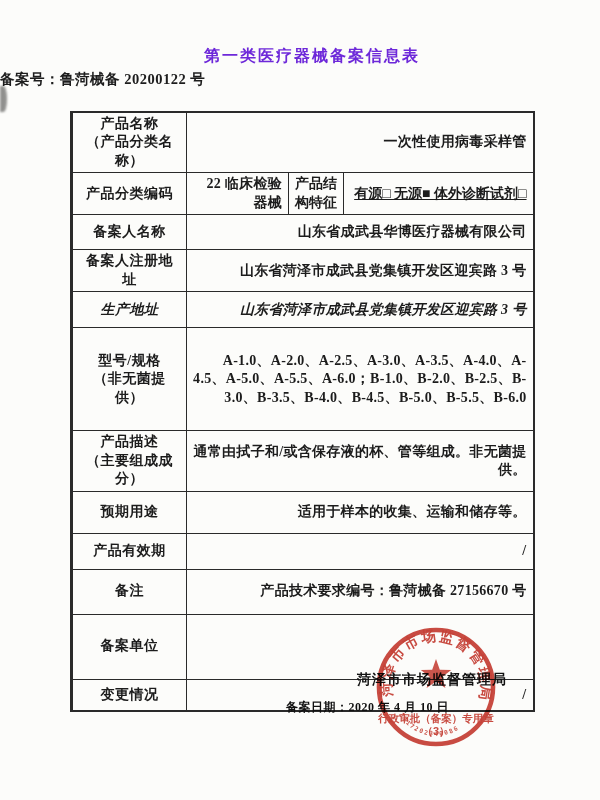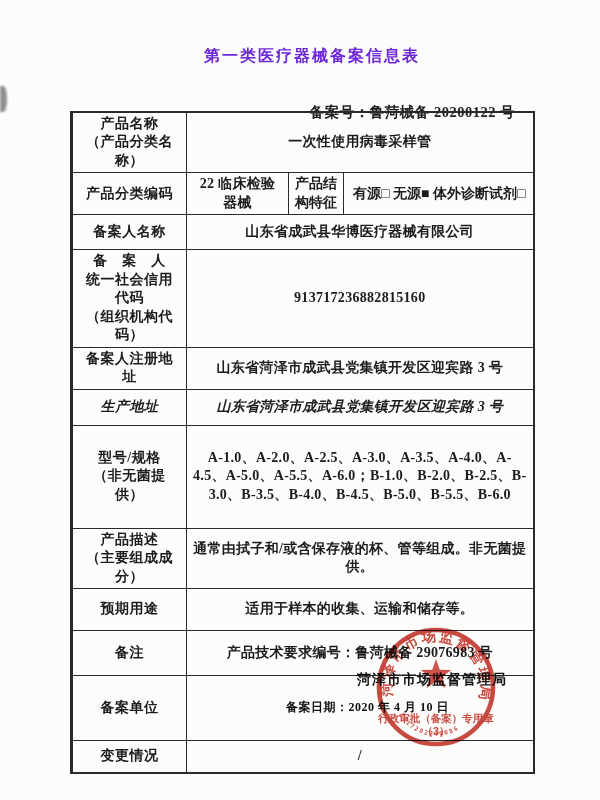--- a/index.html
+++ b/index.html
@@ -17,22 +17,22 @@
     filter:blur(1.2px);opacity:.6;
   }
   .doc-title{
     position:absolute;top:46px;left:12px;width:100%;
     text-align:center;
     font-family:"Liberation Sans","DejaVu Sans",sans-serif;
     font-size:16px;font-weight:700;letter-spacing:2px;
     color:#6d28d9;
   }
   .record-no{
-    position:absolute;top:103px;left:0;width:515px;
-    text-align:right;
+    position:absolute;top:70px;left:0;width:515px;
+    text-align:left;
     font-size:14.5px;font-weight:700;letter-spacing:.5px;
     color:#1d1d1d;
   }
   table.form{
     position:absolute;left:70px;top:111px;
     width:462px;border-collapse:collapse;table-layout:fixed;
     font-size:14px;font-weight:700;color:#1c1c1c;
   }
   table.form{border:2px solid #2a2a2a;border-left-width:3px;}
   table.form td{
@@ -40,21 +40,21 @@
     padding:2px 6px;
     overflow:hidden;
     line-height:1.32;
   }
   td.lbl{
     text-align:center;vertical-align:middle;
     white-space:pre-line;
     letter-spacing:.5px;
   }
   td.val{
-    text-align:center;vertical-align:middle;
+    text-align:right;vertical-align:middle;
     padding-left:11px;padding-right:8px;
     letter-spacing:.3px;
   }
   tr.r1{height:42px;}  tr.r2{height:37px;}  tr.r3{height:35px;}
   tr.r4{height:59px;}  tr.r5{height:32px;}  tr.r6{height:36px;font-style:italic;}
   tr.r7{height:103px;} tr.r8{height:60px;}  tr.r9{height:42px;}
   tr.r10{height:36px;} tr.r11{height:45px;} tr.r12{height:65px;}
   tr.r13{height:32px;}
   .stamp-black-org{
     position:absolute;left:357px;top:671px;width:160px;
@@ -95,31 +95,25 @@
     <tbody>
         <tr class="r1">
       <td class="lbl">产品名称
 （产品分类名称）</td>
       <td class="val" colspan="3">一次性使用病毒采样管</td>
     </tr>
     <tr class="r2">
       <td class="lbl">产品分类编码</td>
       <td class="val">22 临床检验器械</td>
       <td class="lbl" style="letter-spacing:0;padding:2px 3px;">产品结构特征</td>
-      <td class="val" style="padding-left:8px;letter-spacing:0;">有源□ 无源■  体外诊断试剂□</td>
+      <td class="val" style="padding-left:8px;letter-spacing:0;text-decoration:underline;">有源□ 无源■  体外诊断试剂□</td>
     </tr>
     <tr class="r3">
       <td class="lbl">备案人名称</td>
       <td class="val" colspan="3">山东省成武县华博医疗器械有限公司</td>
-    </tr>
-    <tr class="r4">
-      <td class="lbl">备　案　人
-统一社会信用代码
-（组织机构代码）</td>
-      <td class="val" colspan="3">913717236882815160</td>
     </tr>
     <tr class="r5">
       <td class="lbl">备案人注册地址</td>
       <td class="val" colspan="3">山东省菏泽市成武县党集镇开发区迎宾路 3 号</td>
     </tr>
     <tr class="r6">
       <td class="lbl">生产地址</td>
       <td class="val" colspan="3">山东省菏泽市成武县党集镇开发区迎宾路 3 号</td>
     </tr>
     <tr class="r7">
@@ -129,23 +123,27 @@
     </tr>
     <tr class="r8">
       <td class="lbl">产品描述
 （主要组成成分）</td>
       <td class="val" colspan="3">通常由拭子和/或含保存液的杯、管等组成。非无菌提供。</td>
     </tr>
     <tr class="r9">
       <td class="lbl">预期用途</td>
       <td class="val" colspan="3">适用于样本的收集、运输和储存等。</td>
     </tr>
+    <tr class="r10">
+      <td class="lbl">产品有效期</td>
+      <td class="val" colspan="3">/</td>
+    </tr>
     <tr class="r11">
       <td class="lbl">备注</td>
-      <td class="val" colspan="3">产品技术要求编号：鲁菏械备 29076983 号</td>
+      <td class="val" colspan="3">产品技术要求编号：鲁菏械备 27156670 号</td>
     </tr>
     <tr class="r12">
       <td class="lbl">备案单位</td>
       <td class="val" colspan="3"></td>
     </tr>
     <tr class="r13">
       <td class="lbl">变更情况</td>
       <td class="val" colspan="3">/</td>
     </tr>
   </tbody>

